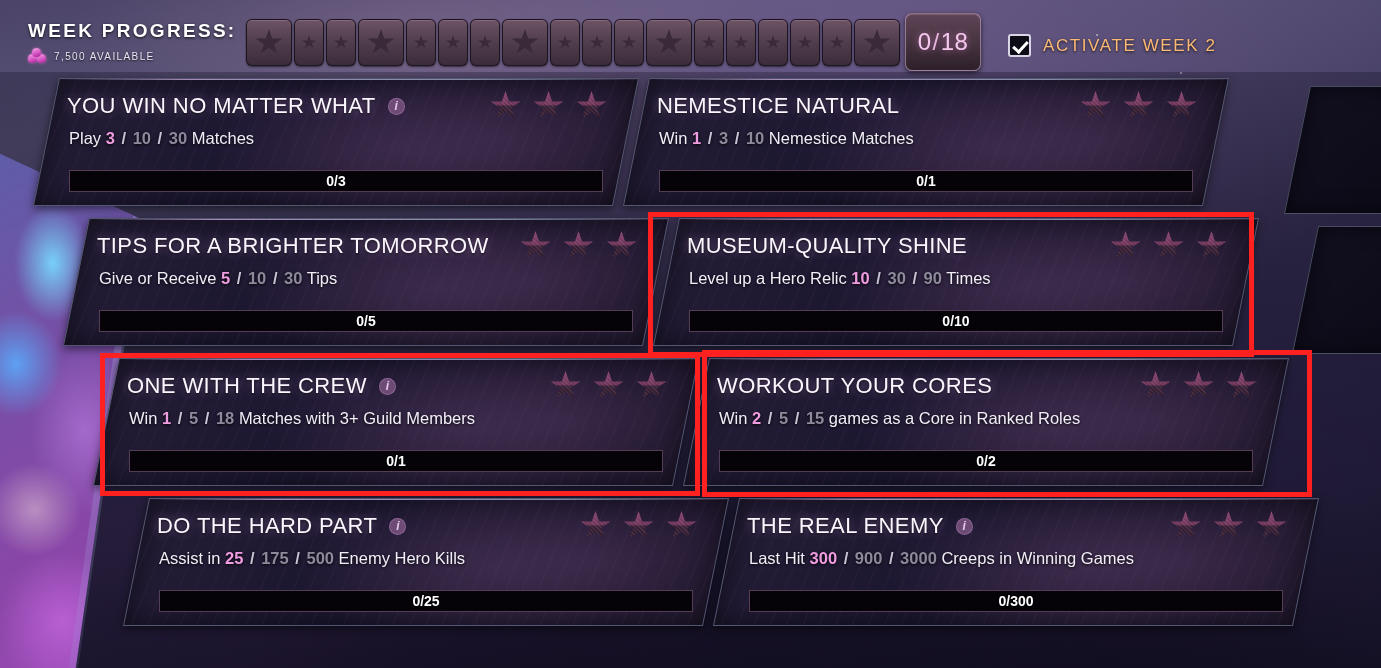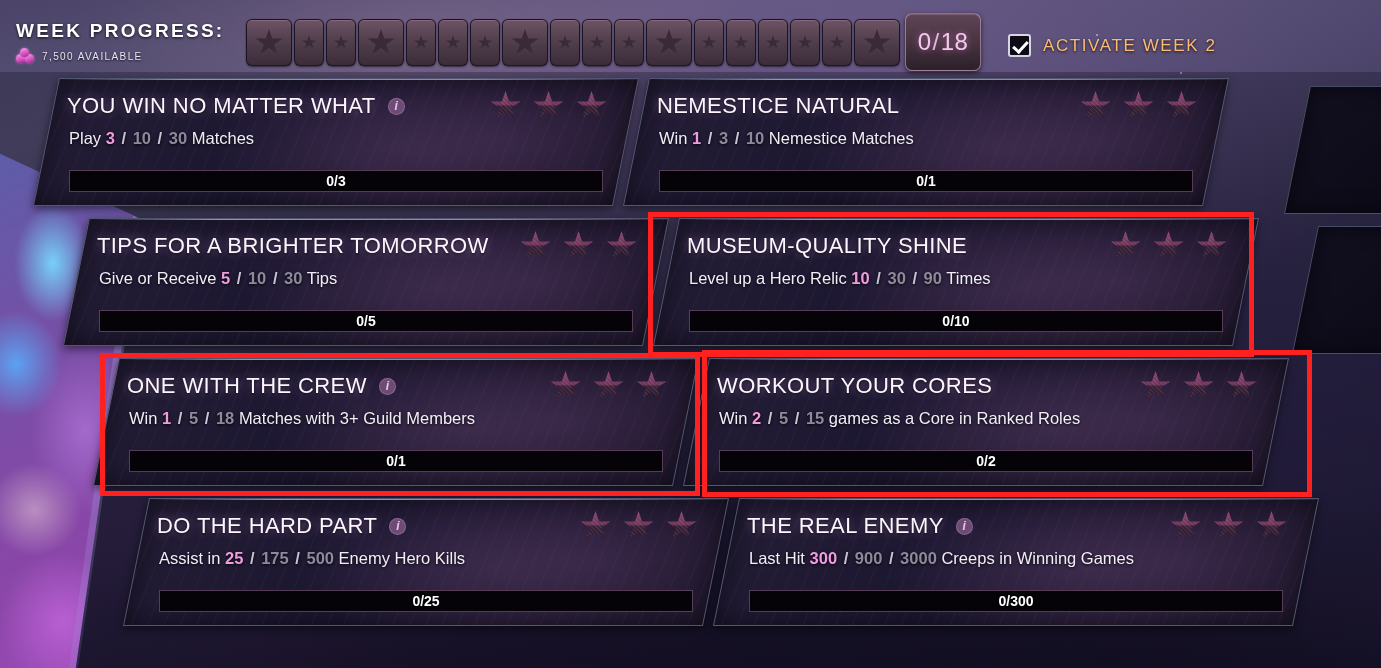--- a/index.html
+++ b/index.html
@@ -66,21 +66,21 @@
     position: absolute;
     left: -30px; top: 140px;
     width: 230px; height: 560px;
     clip-path: polygon(71% 13.5%, 75% 14.5%, 45% 100%, 41% 100%);
     background: linear-gradient(180deg, rgba(190,210,255,0.35), rgba(140,160,220,0.12));
   }
 
   
   .header { position: absolute; left: 0; top: 0; width: 100%; height: 78px; }
 
-  .wp-block { position: absolute; left: 16px; top: 20px; text-align: right; }
+  .wp-block { position: absolute; left: 28px; top: 20px; text-align: right; }
   .wp-title {
     font-size: 19px; font-weight: bold; letter-spacing: 2.3px;
     color: #ffffff; text-transform: uppercase;
     text-shadow: 0 1px 3px rgba(0,0,0,0.85);
   }
   .wp-currency { display: flex; align-items: center; gap: 7px; margin-top: 6px; }
   .gem-icon { width: 19px; height: 16px; position: relative; flex: 0 0 auto; }
   .gem-icon i {
     position: absolute; display: block;
     width: 9px; height: 9px; border-radius: 50% 50% 45% 45%;

